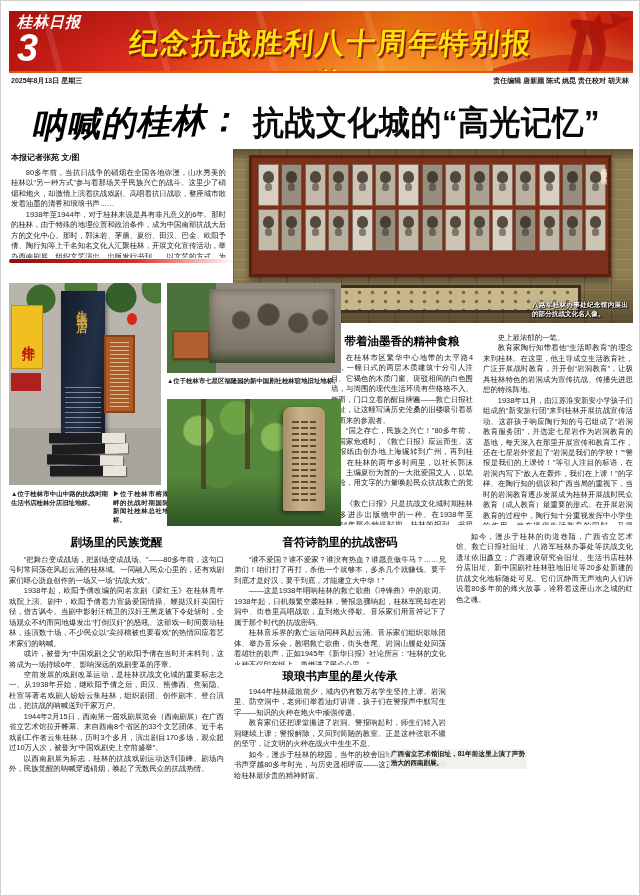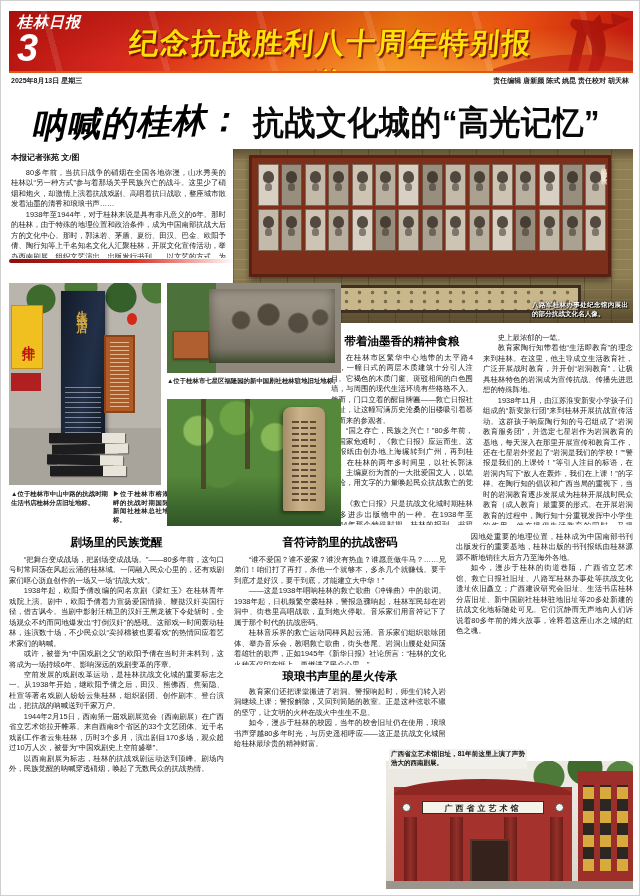--- a/index.html
+++ b/index.html
@@ -314,44 +314,24 @@
 
   <div class="sec-heading" style="left:233px;top:534px;width:212px;">音符诗韵里的抗战密码</div>
   <div class="textcol" style="left:233px;top:554px;width:212px;height:110px;">
       <p class="bp">“谁不爱国？谁不爱家？谁没有热血？谁愿意做牛马？……兄弟们！咱们打了再打，杀他一个就够本，多杀几个就赚钱。要干到底才是好汉，要干到底，才能建立大中华！”</p>
       <p class="bp">——这是1938年唱响桂林的救亡歌曲《冲锋曲》中的歌词。1938年起，日机频繁空袭桂林，警报急骤响起，桂林军民却在岩洞中、街巷里高唱战歌，直到炮火停歇。音乐家们用音符记下了属于那个时代的抗战密码。</p>
       <p class="bp">桂林音乐界的救亡运动同样风起云涌。音乐家们组织歌咏团体、举办音乐会，教唱救亡歌曲，街头巷尾、岩洞山腰处处回荡着雄壮的歌声，正如1945年《新华日报》社论所言：“桂林的文化火种不仅印在纸上，更燃进了民众心里。”</p>
     </div>
 
   <div class="sec-heading" style="left:233px;top:668px;width:212px;">琅琅书声里的星火传承</div>
   <div class="textcol" style="left:233px;top:686px;width:212px;height:202px;">
+      <p class="bp">1944年桂林疏散前夕，城内仍有数万名学生坚持上课。岩洞里、防空洞中，老师们举着油灯讲课，孩子们在警报声中默写生字——知识的火种在炮火中顽强传递。</p>
       <p class="bp">教育家们还把课堂搬进了岩洞。警报响起时，师生们转入岩洞继续上课；警报解除，又回到简陋的教室。正是这种弦歌不辍的坚守，让文明的火种在战火中生生不息。</p>
       <p class="bp">如今，漫步于桂林的校园，当年的校舍旧址仍在使用，琅琅书声穿越80多年时光，与历史遥相呼应——这正是抗战文化城留给桂林最珍贵的精神财富。</p>
     </div>
 
   <div class="textcol" style="left:455px;top:531px;width:177px;height:216px;">
-      <p class="bp">因地处重要的地理位置，桂林成为中国南部书刊出版发行的重要基地，桂林出版的书刊报纸由桂林源源不断地销往大后方乃至海外各地。</p>
       <p class="bp">如今，漫步于桂林的街道巷陌，广西省立艺术馆、救亡日报社旧址、八路军桂林办事处等抗战文化遗址依旧矗立；广西建设研究会旧址、生活书店桂林分店旧址、新中国剧社桂林驻地旧址等20多处新建的抗战文化地标随处可见。它们沉静而无声地向人们诉说着80多年前的烽火故事，诠释着这座山水之城的红色之魂。</p>
     </div>
 
   <div class="arthall-caption">广西省立艺术馆旧址，81年前这里上演了声势浩大的西南剧展。</div>
-  <div class="photo ph-arthall">
-    <div class="foliageD"></div>
-    <div class="facadeD">
-      <div class="pedimentD"></div>
-      <div class="signD">广西省立艺术馆</div>
-      <div class="emblemD" style="left:8px;"></div>
-      <div class="emblemD" style="right:8px;"></div>
-      <div class="colD" style="left:10px;"></div>
-      <div class="colD" style="left:56px;"></div>
-      <div class="colD" style="left:110px;"></div>
-      <div class="colD" style="left:156px;"></div>
-      <div class="doorD"></div>
-    </div>
-    <div class="towerD">
-      <div class="stripeD" style="left:5px;"></div>
-      <div class="stripeD" style="left:22px;"></div>
-      <div class="stripeD" style="left:39px;"></div>
-    </div>
-    <div class="stepsD"></div>
-  </div>
 
 </div>
 
 </body></html>

